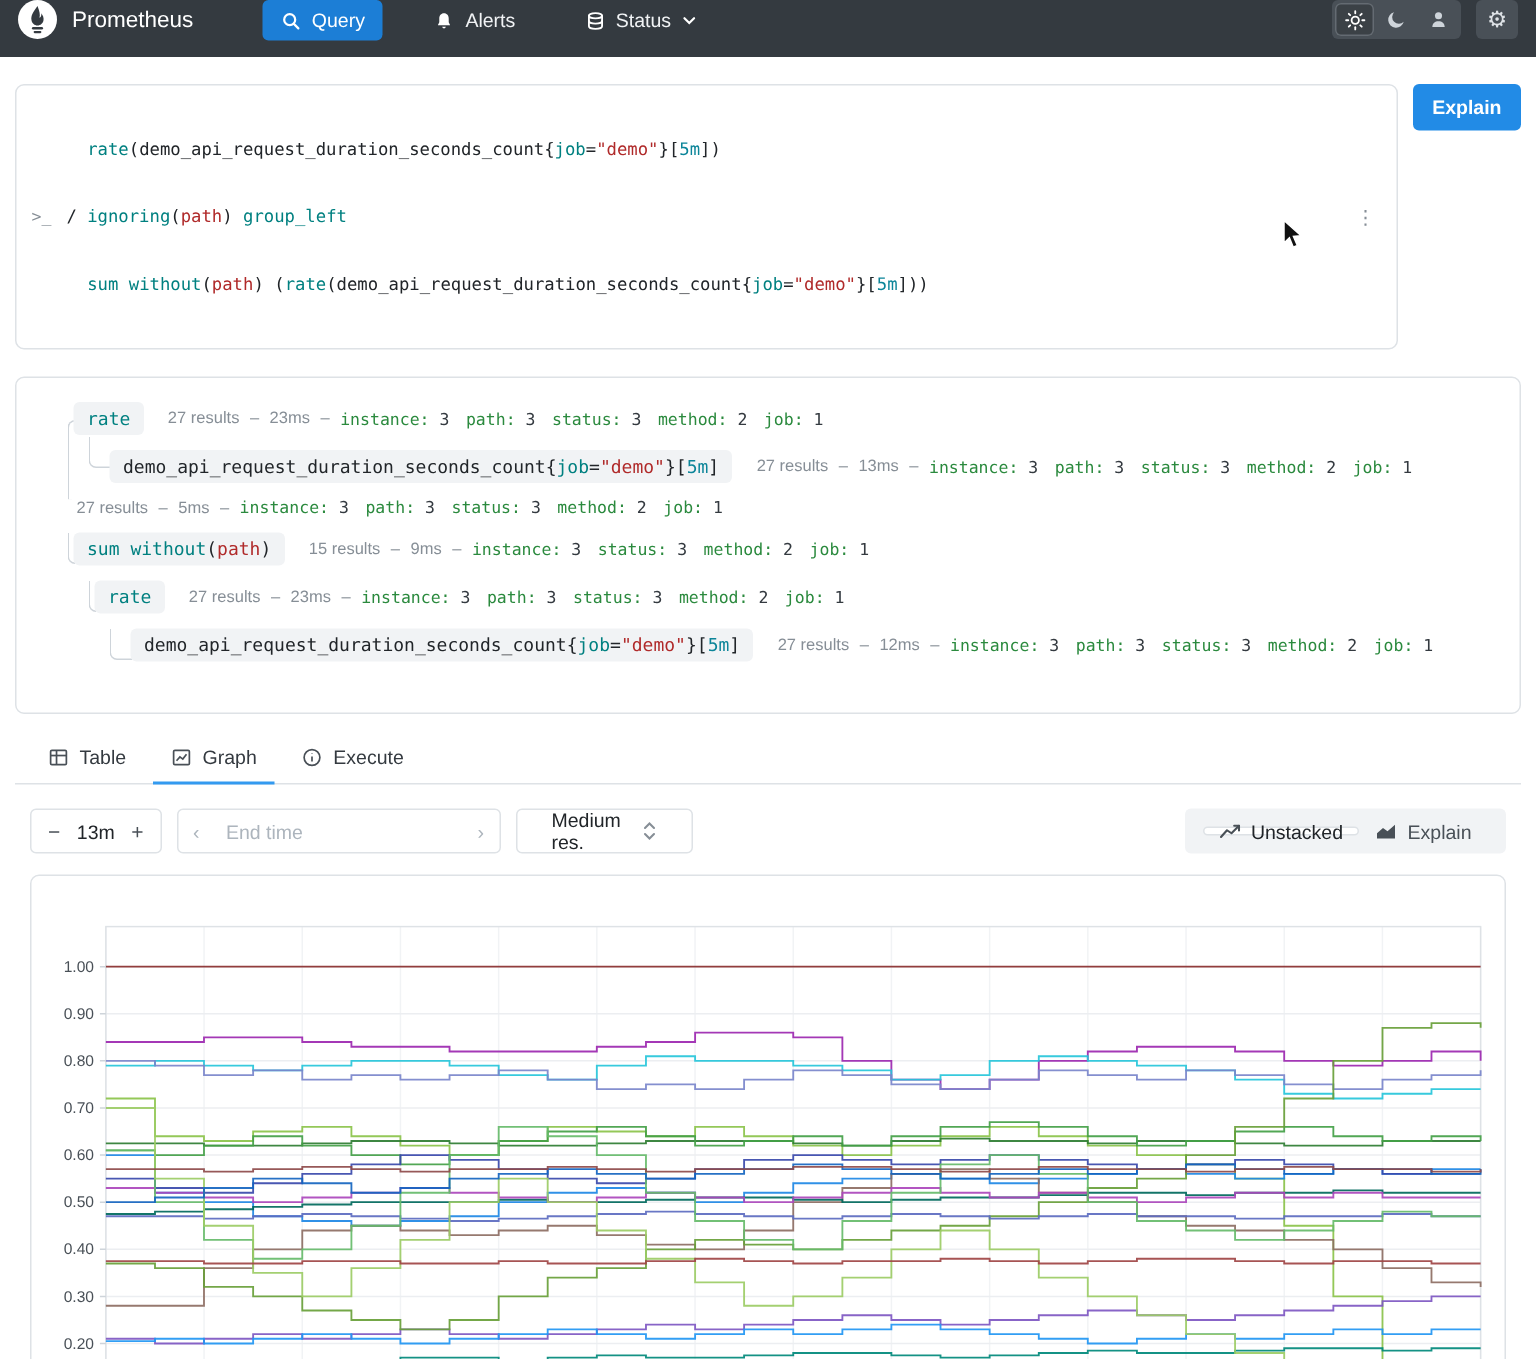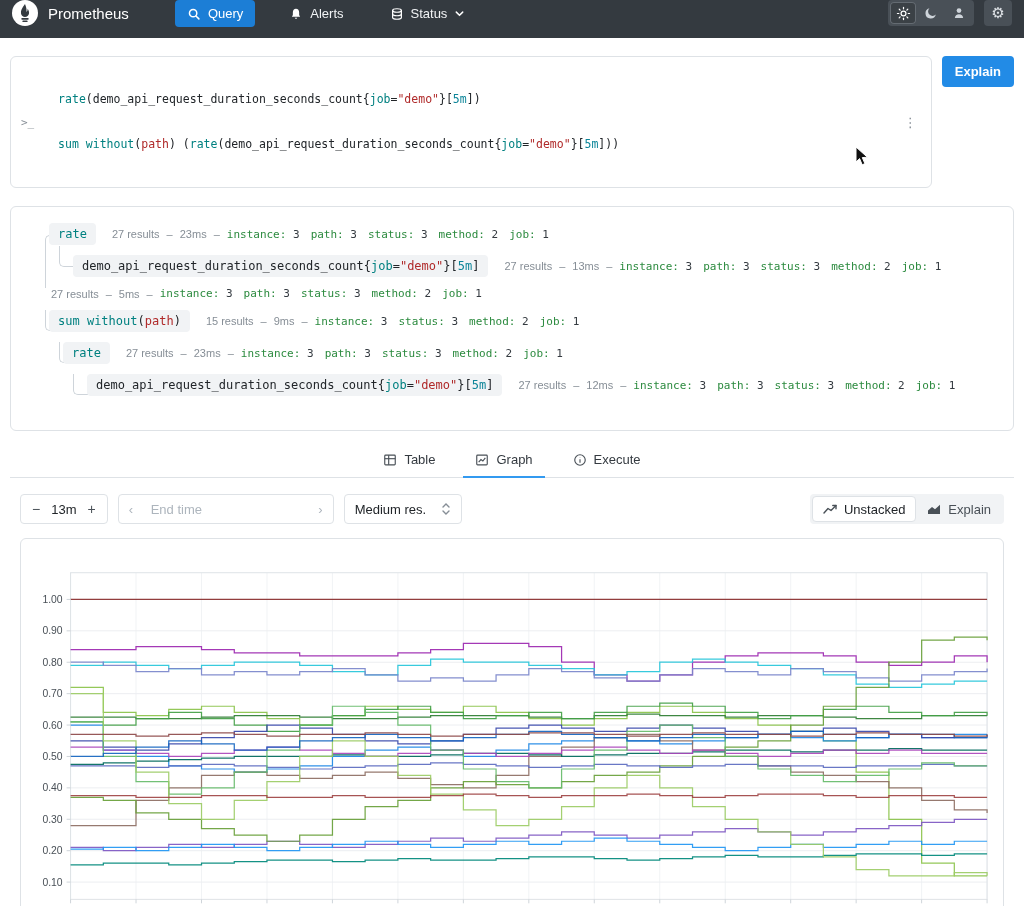--- a/index.html
+++ b/index.html
@@ -44,40 +44,40 @@
   .tree-box { background:#f1f3f5; border-radius:4px; padding:4px 9px;
     font-family:"DejaVu Sans Mono",monospace; font-size:12px; white-space:pre; cursor:pointer; }
   .tree-stats { margin-left:16px; font-size:11px; display:flex; align-items:center; gap:7px; white-space:nowrap; }
   .st-gray { color:#868e96; }
   .st-pair { margin-right:4px; }
   .st-lbl { font-family:"DejaVu Sans Mono",monospace; color:#2b8a3e; font-size:11px; }
   .st-cnt { font-family:"DejaVu Sans Mono",monospace; color:#343a40; font-size:11px; }
   .tree-conn { position:absolute; z-index:0; }
 
   
-  .tabs { border-bottom:1px solid #dee2e6; display:flex; padding:0 10px; gap:16px; margin-bottom:16px;justify-content:center; }
+  .tabs { border-bottom:1px solid #dee2e6; display:flex; padding:0 10px; gap:6px; margin-bottom:16px; }
   .tab { display:flex; align-items:center; gap:7px; font-size:13px; color:#343a40;
     padding:9px 12px; border-bottom:2px solid transparent; margin-bottom:-1px; cursor:pointer; }
   .tab.active { border-bottom-color:#339af0; }
   .tab svg { stroke:#495057; }
 
   
   .controls { display:flex; justify-content:space-between; margin:0 10px 14px; }
   .ctl-left { display:flex; gap:10px; }
   .ctl-box { border:1px solid #dee2e6; border-radius:4px; height:30px; display:flex;
     align-items:center; background:#fff; font-size:13px; }
   .dur { padding:0 11px; gap:11px; }
   .dur .pm { color:#495057; cursor:pointer; font-size:14px; }
   .dur .val { color:#212529; }
   .endtime { width:216px; padding:0 10px; justify-content:space-between; color:#adb5bd; }
   .endtime input { border:none; outline:none; width:150px; font-size:13px; color:#3b82f6;
     font-family:"Liberation Sans",sans-serif; }
   .endtime input::placeholder { color:#adb5bd; }
-  .res { width:118px; padding:0 10px; justify-content:space-between; color:#212529; }
-  .seg { background:#f1f3f5; border-radius:4px; padding:2px; display:flex; height:30px; }
+  .res { width:118px; padding:0 23px; justify-content:space-between; color:#212529; }
+  .seg { background:#f1f3f5; border-radius:4px; padding:12px; display:flex; height:30px; }
   .seg-btn { display:flex; align-items:center; gap:7px; font-size:13px; color:#495057;
     padding:0 10px; border-radius:4px; border:1px solid transparent; cursor:pointer; }
   .seg-btn.active { background:#fff; border-color:#dee2e6; color:#212529; }
 
   
   .graph-card { padding:8px; margin:0 10px; }
   .graph-card svg { display:block; width:100%; font-family:"Liberation Sans",sans-serif; }
 
   .cursor { position:absolute; left:855px; top:146px; z-index:50; pointer-events:none; }
 </style>
@@ -172,20 +172,21 @@
   </div>
 </div>
 
 <div class="main">
 
   <div class="query-row">
     <div class="query-box">
       <span class="prompt">&gt;_</span>
       <div class="code">
         <div><span class="tok-plain">  </span><span class="tok-fn">rate</span><span class="tok-punc">(</span><span class="tok-metric">demo_api_request_duration_seconds_count</span><span class="tok-punc">{</span><span class="tok-lbl">job</span><span class="tok-punc">=</span><span class="tok-str">"demo"</span><span class="tok-punc">}</span><span class="tok-punc">[</span><span class="tok-dur">5m</span><span class="tok-punc">]</span><span class="tok-punc">)</span></div>
+        <div><span class="tok-op">/</span><span class="tok-plain"> </span><span class="tok-fn">ignoring</span><span class="tok-punc">(</span><span class="tok-str">path</span><span class="tok-punc">)</span><span class="tok-plain"> </span><span class="tok-fn">group_left</span></div>
         <div><span class="tok-plain">  </span><span class="tok-fn">sum</span><span class="tok-plain"> </span><span class="tok-fn">without</span><span class="tok-punc">(</span><span class="tok-str">path</span><span class="tok-punc">)</span><span class="tok-plain"> </span><span class="tok-punc">(</span><span class="tok-fn">rate</span><span class="tok-punc">(</span><span class="tok-metric">demo_api_request_duration_seconds_count</span><span class="tok-punc">{</span><span class="tok-lbl">job</span><span class="tok-punc">=</span><span class="tok-str">"demo"</span><span class="tok-punc">}</span><span class="tok-punc">[</span><span class="tok-dur">5m</span><span class="tok-punc">]</span><span class="tok-punc">)</span><span class="tok-punc">)</span></div>
       </div>
       <span class="kebab">⋮</span>
     </div>
     <button class="execute-btn">Explain</button>
   </div>
 
   <div class="card tree-card" id="tree">
       <div class="tree-row" style="margin-left: 24px;">
         <span class="tree-box"><span class="tok-fn">rate</span></span>

